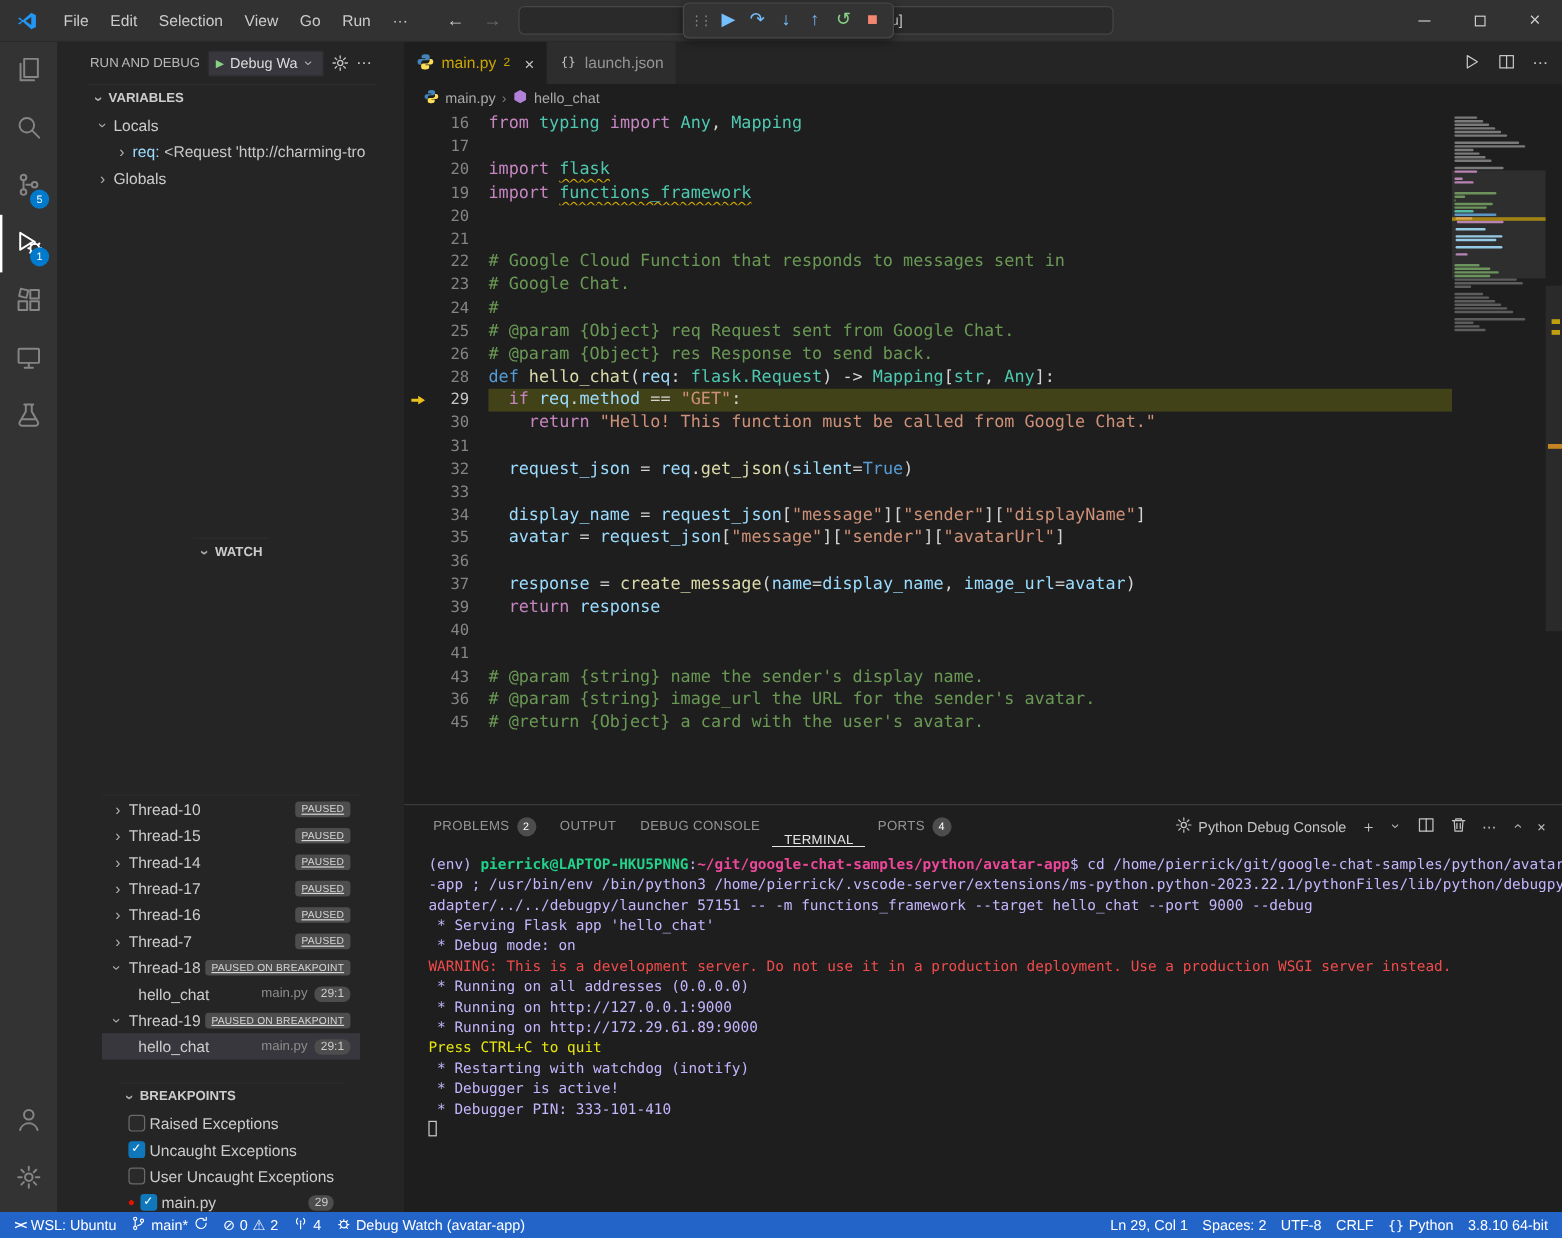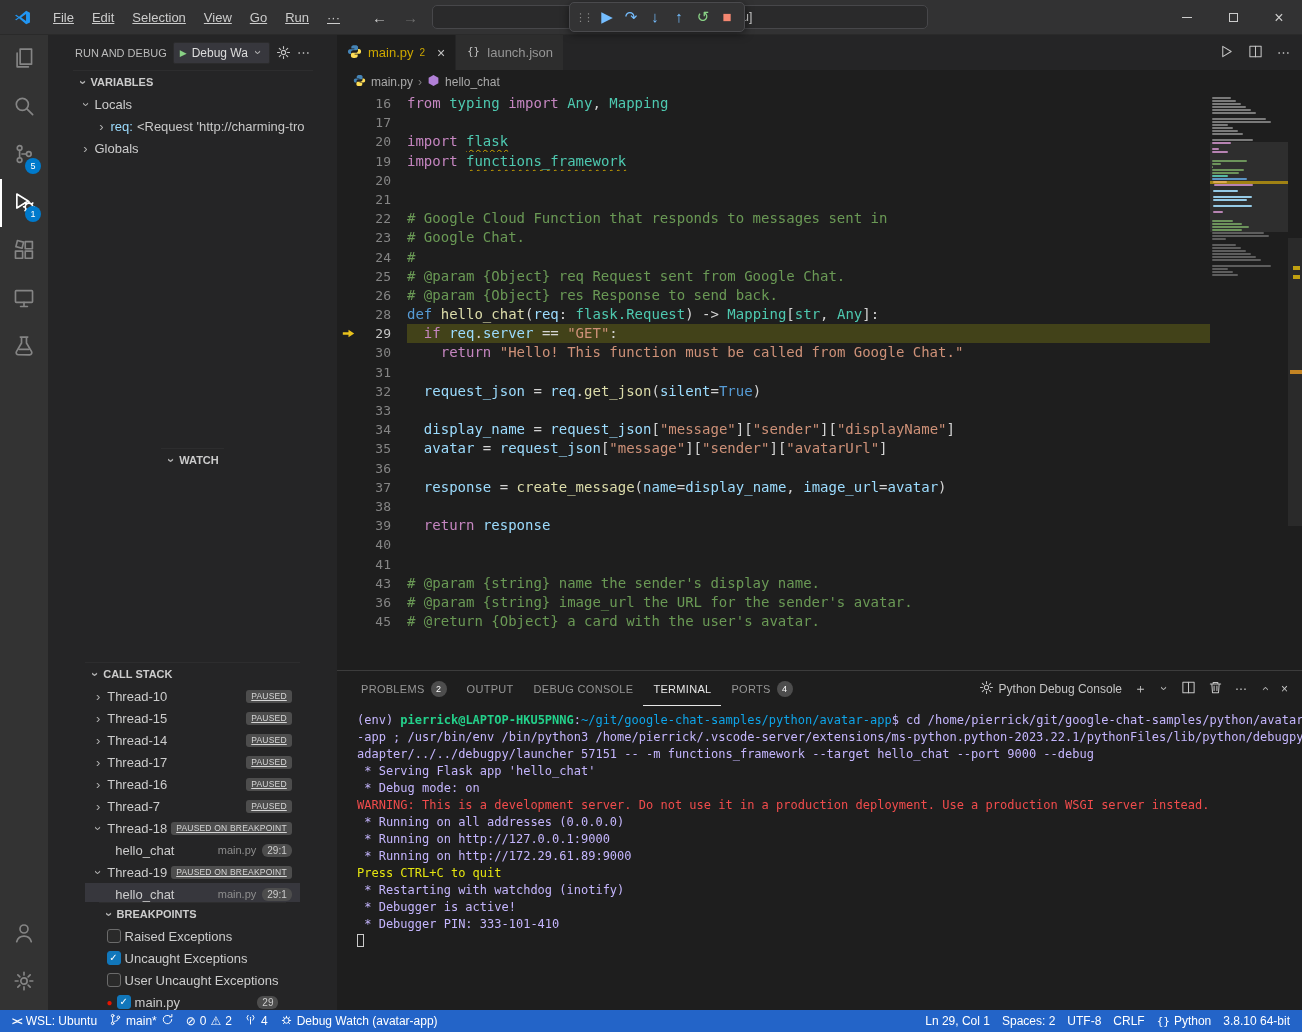--- a/index.html
+++ b/index.html
@@ -2,21 +2,21 @@
 <html><head>
 <meta charset="utf-8">
 <style>
   *{margin:0;padding:0;box-sizing:border-box;}
   html,body{width:1302px;height:1032px;overflow:hidden;background:#1e1e1e;font-family:"Liberation Sans",sans-serif;}
   .window{width:1302px;height:1032px;display:flex;flex-direction:column;color:#cccccc;font-size:13px;}
 
   
   .titlebar{flex:0 0 35px;height:35px;background:#323233;display:flex;align-items:center;position:relative;border-bottom:1px solid #2a2a2a;}
   .logo{width:44px;display:flex;justify-content:center;align-items:center;}
-  .menubar{display:flex;text-decoration:underline;}
+  .menubar{display:flex;}
   .menu-item{padding:0 9px;line-height:35px;font-size:13px;color:#cccccc;cursor:default;}
   .nav-arrows{position:absolute;left:372px;top:0;height:35px;display:flex;align-items:center;gap:16px;font-size:15px;}
   .nav-fwd{color:#6e6e6e;}
   .command-center{position:absolute;left:432px;top:5px;width:496px;height:24px;background:#2a2a2b;border:1px solid #47474a;border-radius:5px;font-size:12px;color:#cccccc;}
   .cc-text{position:absolute;left:306px;top:4px;}
   .debug-toolbar{position:absolute;left:136px;top:-4px;height:30px;background:#333334;border:1px solid #4a4a4d;border-radius:5px;display:flex;align-items:center;padding:0 5px;box-shadow:0 2px 8px rgba(0,0,0,.5);}
   .grip{color:#8a8a8a;font-size:11px;letter-spacing:-3px;margin-right:4px;}
   .dbg-btn{width:24px;text-align:center;font-size:15px;line-height:28px;}
   .win-controls{position:absolute;right:0;top:0;height:35px;display:flex;}
   .win-btn{width:46px;height:35px;display:flex;align-items:center;justify-content:center;color:#cccccc;}
@@ -93,27 +93,27 @@
   .mm-slider{position:absolute;left:0;right:0;background:rgba(121,121,121,0.18);}
   .mm-cur{position:absolute;left:0;right:0;height:3px;background:rgba(255,200,0,0.55);}
   .overview{flex:0 0 14px;position:relative;}
   .ov-mark{position:absolute;right:2px;width:7px;height:4px;}
   .scroll-slider{position:absolute;right:0;width:14px;background:rgba(121,121,121,0.14);}
 
   
   .panel{flex:0 0 340px;border-top:1px solid #3c3c3c;display:flex;flex-direction:column;background:#1e1e1e;}
   .panel-header{flex:0 0 35px;display:flex;align-items:center;padding:0 14px;}
   .ptab{height:35px;display:flex;align-items:center;gap:6px;padding:0 10px;font-size:11px;letter-spacing:.3px;color:#969696;}
-  .ptab.active{color:#e7e7e7;box-shadow:inset 0 -1px #e7e7e7;}
+  .ptab.active{color:#e7e7e7;box-shadow:inset 0 -1px #e7e7e7;align-items:flex-end;}
   .ptab-badge{background:#4d4d4d;color:#ffffff;font-size:9px;min-width:16px;height:16px;border-radius:8px;display:flex;align-items:center;justify-content:center;padding:0 3px;}
   .panel-actions{margin-left:auto;display:flex;align-items:center;gap:12px;color:#c5c5c5;font-size:12px;}
   .pa-label{display:flex;align-items:center;gap:5px;}
   .pa-glyph{font-size:13px;}
   .terminal{flex:1;padding:6px 0 0 20px;font-family:"DejaVu Sans Mono",monospace;font-size:12px;line-height:17px;overflow:hidden;white-space:pre;}
-  .tm-pl{color:#c4b5fd}.tm-user{color:#23d18b;font-weight:bold}.tm-path{color:#0ea5e9;font-weight:normal}
+  .tm-pl{color:#c4b5fd}.tm-user{color:#23d18b;font-weight:bold}.tm-path{color:#ec4899;font-weight:bold}
   .tm-red{color:#f14c4c}.tm-yel{color:#e5e510}
   .t-cursor{display:inline-block;width:7px;height:13px;border:1px solid #cccccc;vertical-align:-2px;}
 
   
   .statusbar{flex:0 0 22px;background:#2364c8;display:flex;align-items:center;color:#ffffff;font-size:12px;padding:0 6px;}
   .sb-item{display:flex;align-items:center;gap:4px;padding:0 6px;height:22px;white-space:nowrap;}
   .sb-svg svg{width:13px;height:13px;stroke:currentColor;fill:none;stroke-width:1.2;stroke-linecap:round;stroke-linejoin:round;}
   .sb-remote-icon{font-weight:bold;font-size:10px;letter-spacing:-1px;}
   .sb-glyph{font-size:12px;}
   .sb-right{margin-left:auto;display:flex;}
@@ -278,24 +278,20 @@
       </div>
 
       <div class="section" id="sec-watch">
         <div class="sec-header">
           <span class="chev down">›</span>
           <span>WATCH</span>
         </div>
       </div>
 
       <div class="section" id="sec-callstack">
-        <div class="sec-header">
-          <span class="chev down">›</span>
-          <span>CALL STACK</span>
-        </div>
         <div id="callstack-list">
             <div class="row cs-row">
               <span class="chev">›</span>
               <span class="tree-label">Thread-10</span>
               <span class="pill">PAUSED</span>
             </div>
             <div class="row cs-row">
               <span class="chev">›</span>
               <span class="tree-label">Thread-15</span>
               <span class="pill">PAUSED</span>
@@ -427,30 +423,29 @@
             <div class="code-line"><span class="glyph"></span><span class="lnum">20</span><span class="lcode"></span></div>
             <div class="code-line"><span class="glyph"></span><span class="lnum">21</span><span class="lcode"></span></div>
             <div class="code-line"><span class="glyph"></span><span class="lnum">22</span><span class="lcode"><span class="tk-com"># Google Cloud Function that responds to messages sent in</span></span></div>
             <div class="code-line"><span class="glyph"></span><span class="lnum">23</span><span class="lcode"><span class="tk-com"># Google Chat.</span></span></div>
             <div class="code-line"><span class="glyph"></span><span class="lnum">24</span><span class="lcode"><span class="tk-com">#</span></span></div>
             <div class="code-line"><span class="glyph"></span><span class="lnum">25</span><span class="lcode"><span class="tk-com"># @param {Object} req Request sent from Google Chat.</span></span></div>
             <div class="code-line"><span class="glyph"></span><span class="lnum">26</span><span class="lcode"><span class="tk-com"># @param {Object} res Response to send back.</span></span></div>
             <div class="code-line"><span class="glyph"></span><span class="lnum">28</span><span class="lcode"><span class="tk-kw2">def </span><span class="tk-fn">hello_chat</span><span class="tk-pl">(</span><span class="tk-var">req</span><span class="tk-pl">: </span><span class="tk-type">flask.Request</span><span class="tk-pl">) -&gt; </span><span class="tk-type">Mapping</span><span class="tk-pl">[</span><span class="tk-type">str</span><span class="tk-pl">, </span><span class="tk-type">Any</span><span class="tk-pl">]:</span></span></div>
             <div class="code-line current"><span class="glyph"><svg width="13" height="13" viewBox="0 0 16 16">
                   <path fill="#e8c11c" d="M1 6.5h7v-3l7 4.5-7 4.5v-3H1z"></path>
-                </svg></span><span class="lnum">29</span><span class="lcode"><span class="tk-pl">  </span><span class="tk-kw">if </span><span class="tk-var">req</span><span class="tk-pl">.</span><span class="tk-var">server</span><span class="tk-pl"> == </span><span class="tk-str">"GET"</span><span class="tk-pl">:</span></span></div>
+                </svg></span><span class="lnum">29</span><span class="lcode"><span class="tk-pl">  </span><span class="tk-kw">if </span><span class="tk-var">req</span><span class="tk-pl">.</span><span class="tk-var">method</span><span class="tk-pl"> == </span><span class="tk-str">"GET"</span><span class="tk-pl">:</span></span></div>
             <div class="code-line"><span class="glyph"></span><span class="lnum">30</span><span class="lcode"><span class="tk-pl">    </span><span class="tk-kw">return </span><span class="tk-str">"Hello! This function must be called from Google Chat."</span></span></div>
             <div class="code-line"><span class="glyph"></span><span class="lnum">31</span><span class="lcode"></span></div>
             <div class="code-line"><span class="glyph"></span><span class="lnum">32</span><span class="lcode"><span class="tk-pl">  </span><span class="tk-var">request_json</span><span class="tk-pl"> = </span><span class="tk-var">req</span><span class="tk-pl">.</span><span class="tk-fn">get_json</span><span class="tk-pl">(</span><span class="tk-var">silent</span><span class="tk-pl">=</span><span class="tk-kw2">True</span><span class="tk-pl">)</span></span></div>
             <div class="code-line"><span class="glyph"></span><span class="lnum">33</span><span class="lcode"></span></div>
             <div class="code-line"><span class="glyph"></span><span class="lnum">34</span><span class="lcode"><span class="tk-pl">  </span><span class="tk-var">display_name</span><span class="tk-pl"> = </span><span class="tk-var">request_json</span><span class="tk-pl">[</span><span class="tk-str">"message"</span><span class="tk-pl">][</span><span class="tk-str">"sender"</span><span class="tk-pl">][</span><span class="tk-str">"displayName"</span><span class="tk-pl">]</span></span></div>
             <div class="code-line"><span class="glyph"></span><span class="lnum">35</span><span class="lcode"><span class="tk-pl">  </span><span class="tk-var">avatar</span><span class="tk-pl"> = </span><span class="tk-var">request_json</span><span class="tk-pl">[</span><span class="tk-str">"message"</span><span class="tk-pl">][</span><span class="tk-str">"sender"</span><span class="tk-pl">][</span><span class="tk-str">"avatarUrl"</span><span class="tk-pl">]</span></span></div>
             <div class="code-line"><span class="glyph"></span><span class="lnum">36</span><span class="lcode"></span></div>
             <div class="code-line"><span class="glyph"></span><span class="lnum">37</span><span class="lcode"><span class="tk-pl">  </span><span class="tk-var">response</span><span class="tk-pl"> = </span><span class="tk-fn">create_message</span><span class="tk-pl">(</span><span class="tk-var">name</span><span class="tk-pl">=</span><span class="tk-var">display_name</span><span class="tk-pl">, </span><span class="tk-var">image_url</span><span class="tk-pl">=</span><span class="tk-var">avatar</span><span class="tk-pl">)</span></span></div>
-            <div class="code-line"><span class="glyph"></span><span class="lnum">38</span><span class="lcode"></span></div>
             <div class="code-line"><span class="glyph"></span><span class="lnum">39</span><span class="lcode"><span class="tk-pl">  </span><span class="tk-kw">return </span><span class="tk-var">response</span></span></div>
             <div class="code-line"><span class="glyph"></span><span class="lnum">40</span><span class="lcode"></span></div>
             <div class="code-line"><span class="glyph"></span><span class="lnum">41</span><span class="lcode"></span></div>
             <div class="code-line"><span class="glyph"></span><span class="lnum">43</span><span class="lcode"><span class="tk-com"># @param {string} name the sender's display name.</span></span></div>
             <div class="code-line"><span class="glyph"></span><span class="lnum">36</span><span class="lcode"><span class="tk-com"># @param {string} image_url the URL for the sender's avatar.</span></span></div>
             <div class="code-line"><span class="glyph"></span><span class="lnum">45</span><span class="lcode"><span class="tk-com"># @return {Object} a card with the user's avatar.</span></span></div>
           </div>
         <div class="minimap" id="minimap">
             <div class="mm-bar" style="width: 19px; margin-left: 2px; background: rgb(122, 122, 122);"></div>
             <div class="mm-bar" style="width: 24px; margin-left: 2px; background: rgb(122, 122, 122);"></div>

